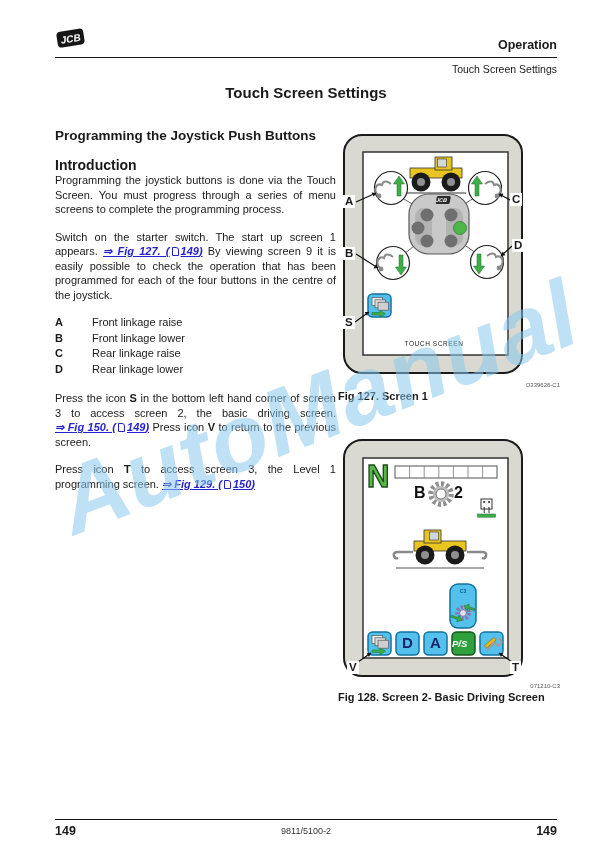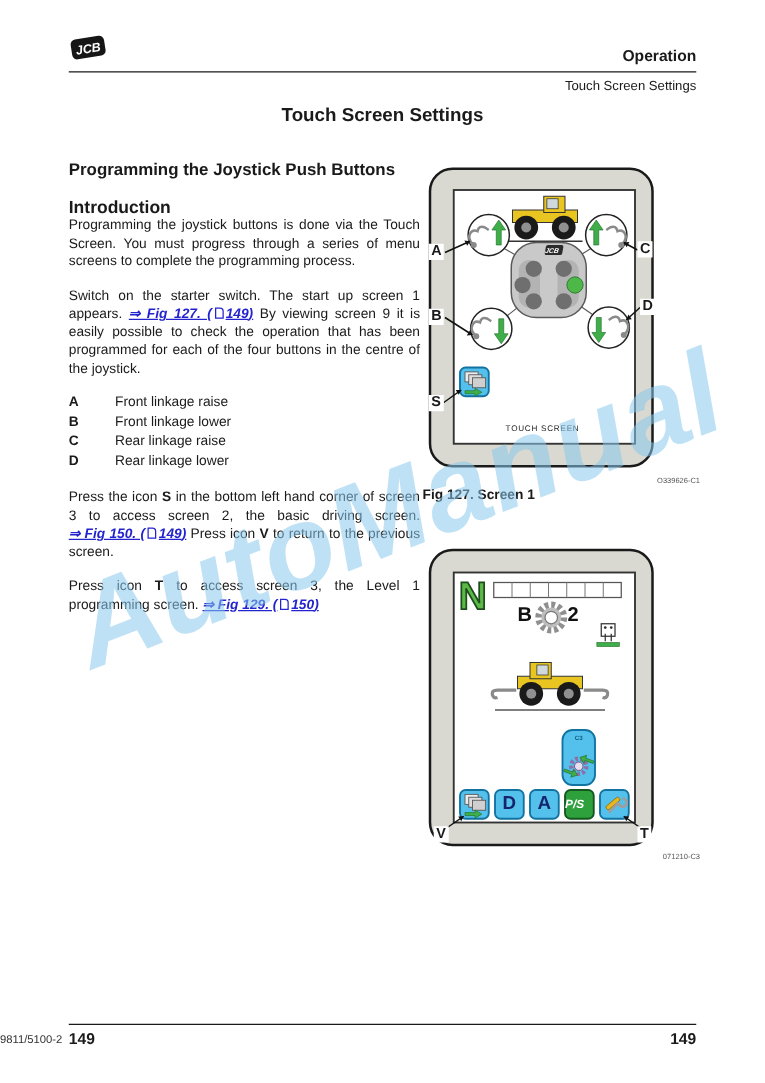--- a/index.html
+++ b/index.html
@@ -45,21 +45,21 @@
   
   .watermark { position:absolute; left:62px; top:452px; z-index:10; pointer-events:none;
                font-size:94px; font-weight:bold; font-style:italic; letter-spacing:1px;
                color:rgba(137,200,236,0.55); transform:rotate(-21deg); transform-origin:left center;
                white-space:nowrap; }
 
   
   .ftr-rule { position:absolute; left:55px; right:55px; top:819px; border-top:1.6px solid #1a1a1a; }
   .ftr-left { position:absolute; left:55px; top:824px; font-size:12.5px; font-weight:bold; }
   .ftr-right { position:absolute; right:55px; top:824px; font-size:12.5px; font-weight:bold; }
-  .ftr-doc { position:absolute; left:0; right:0; top:826px; text-align:left; font-size:9px; color:#333; }
+  .ftr-doc { position:absolute; left:0; right:0; top:826px; text-align:center; font-size:9px; color:#333; }
 </style>
 </head>
 <body>
 
 <div class="page">
 
   <svg class="hdr-logo" viewBox="0 0 34 30">
     <rect x="3" y="6" width="27" height="16" rx="4" fill="#161616" transform="rotate(-9 17 14)"></rect>
     <text x="16.5" y="18.2" transform="rotate(-9 17 14)" font-family="Liberation Sans, sans-serif" font-size="10" font-weight="bold" font-style="italic" fill="#ffffff" text-anchor="middle">JCB</text>
   </svg>
@@ -288,20 +288,21 @@
       <span class="bg2" style="left:76px; top:49px;">B</span>
       <span class="bg2" style="left:116px; top:49px;">2</span>
       <span class="c3-label" style="left:112px; top:153px; width:26px; text-align:center;">C3</span>
       <span class="btn-txt" style="left:58px; top:199px; width:23px; text-align:center; font-size:15px;">D</span>
       <span class="btn-txt" style="left:86px; top:199px; width:23px; text-align:center; font-size:15px;">A</span>
       <span class="btn-txt" style="left:114px; top:203px; width:23px; text-align:left; font-size:9.5px; color:#ffffff; font-style:italic;">P/S</span>
       <span class="callout" style="left:9px; top:226px;">V</span>
       <span class="callout" style="left:172px; top:226px;">T</span>
     </div>
     <div class="fig-code">071210-C3</div>
+    <div class="fig-cap">Fig 128. Screen 2- Basic Driving Screen</div>
   </div>
 
   <div class="watermark">AutoManual</div>
 
   <div class="ftr-rule"></div>
   <div class="ftr-left">149</div>
   <div class="ftr-doc">9811/5100-2</div>
   <div class="ftr-right">149</div>
 
 </div>

